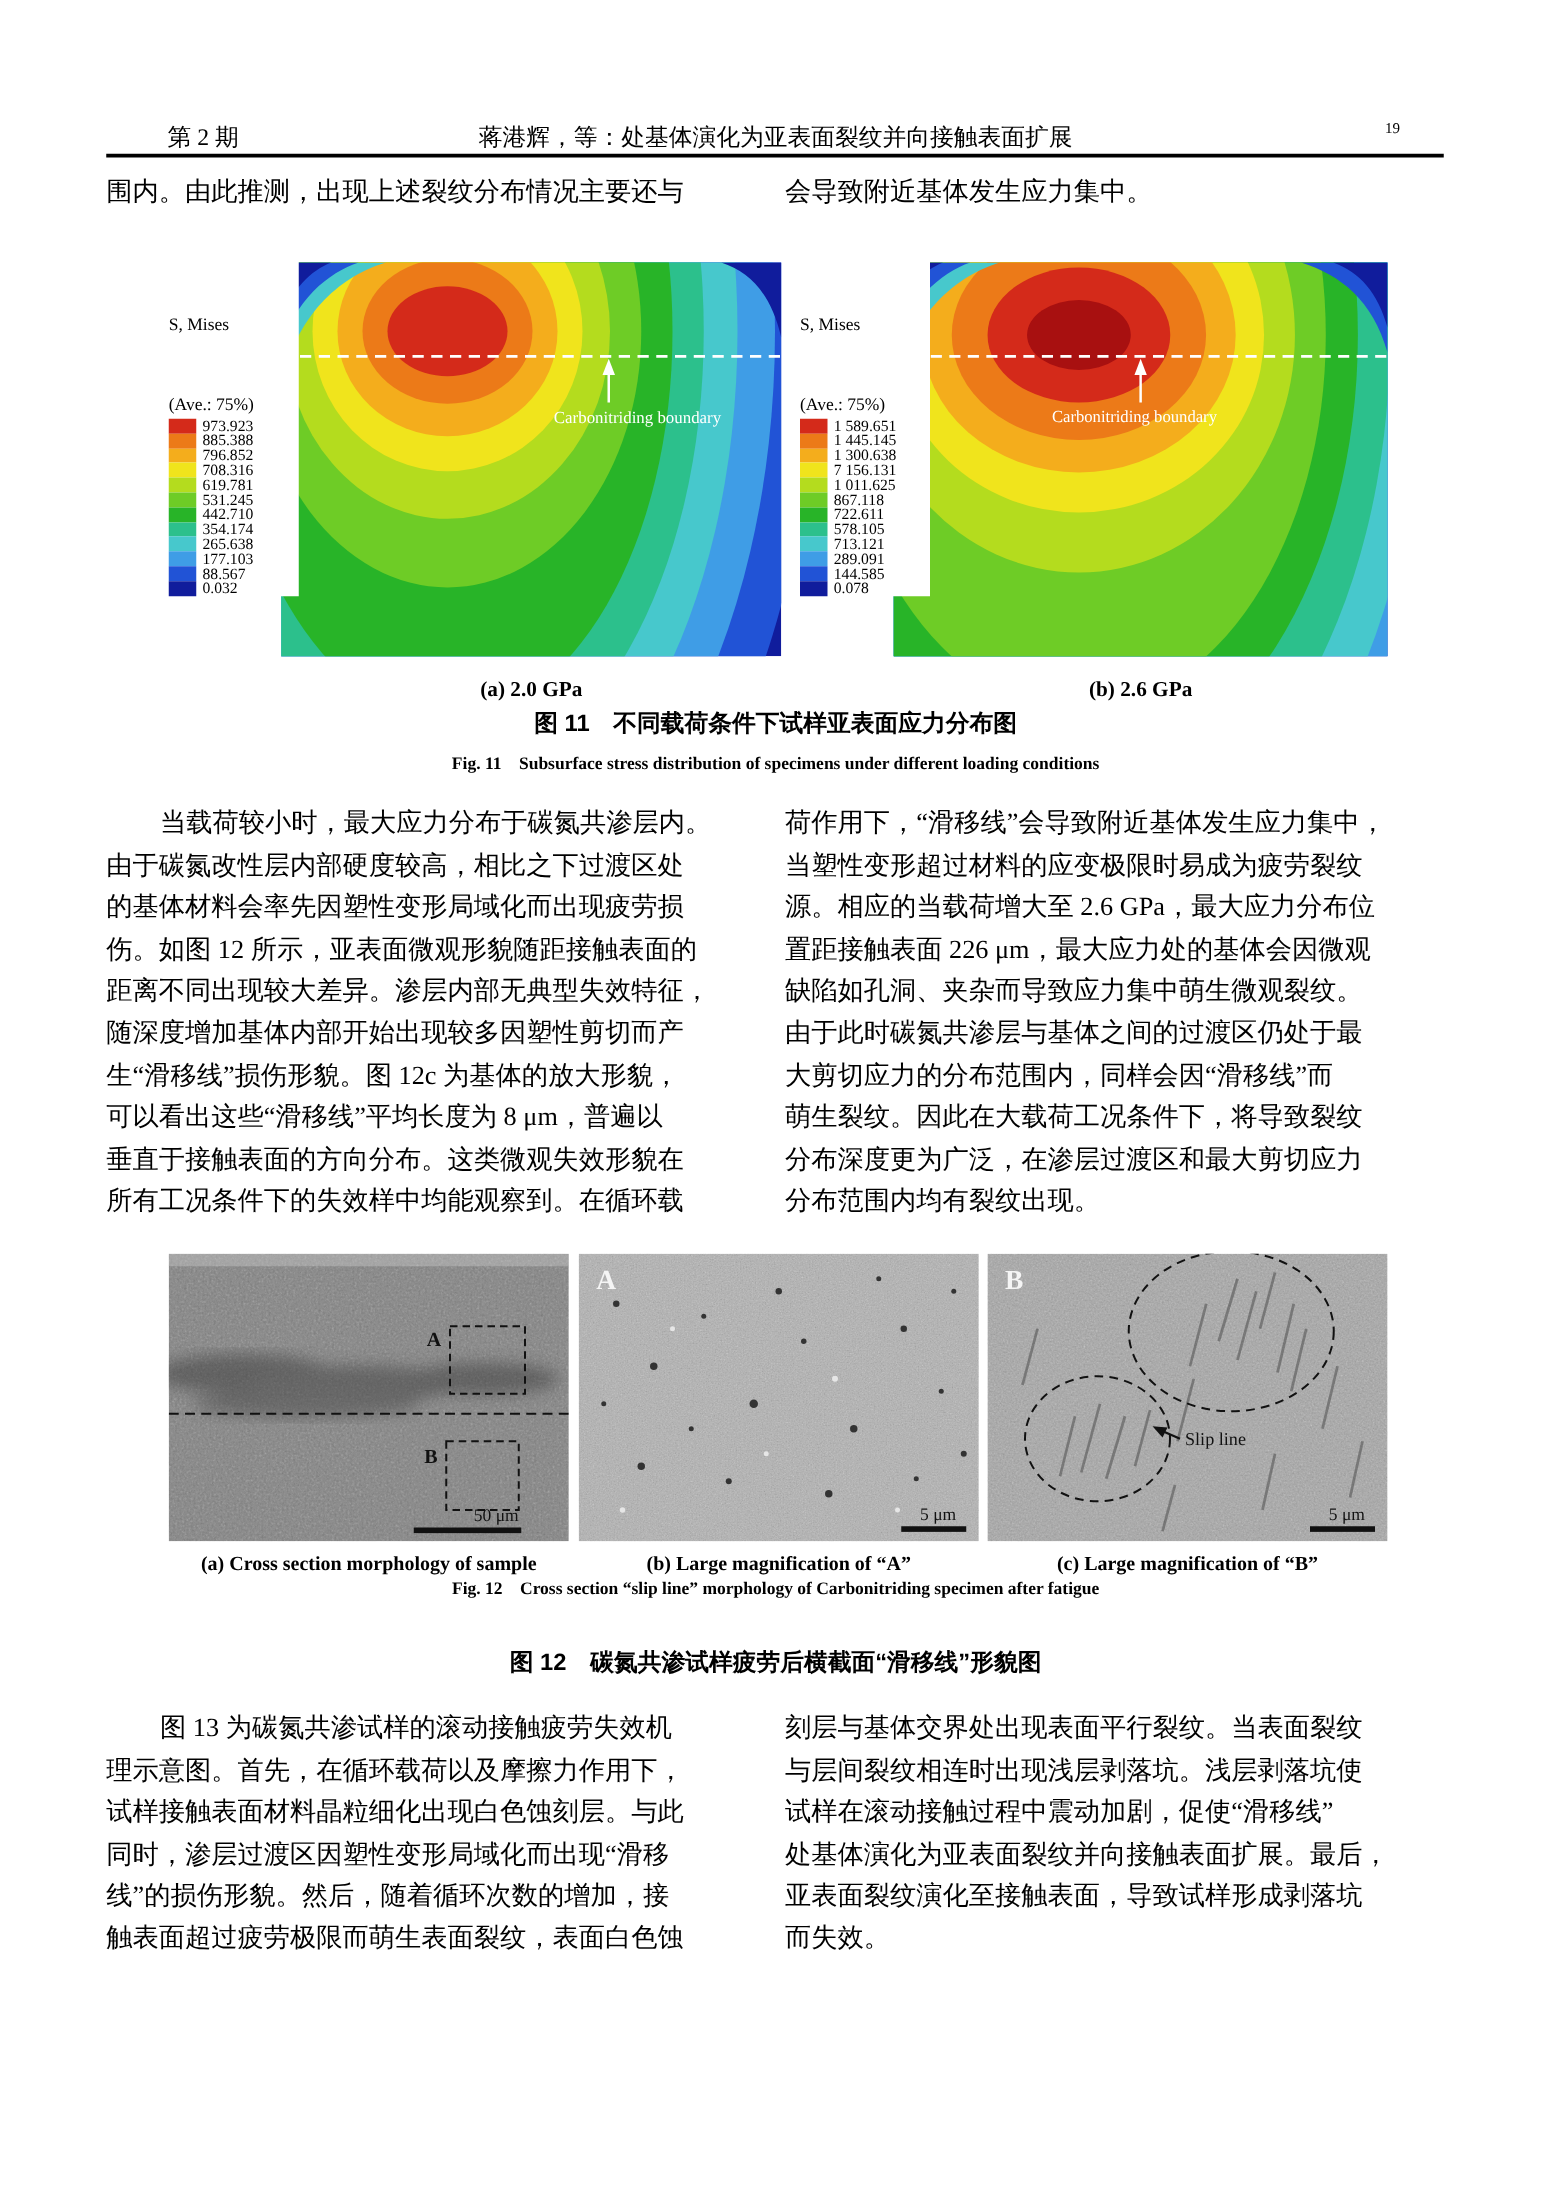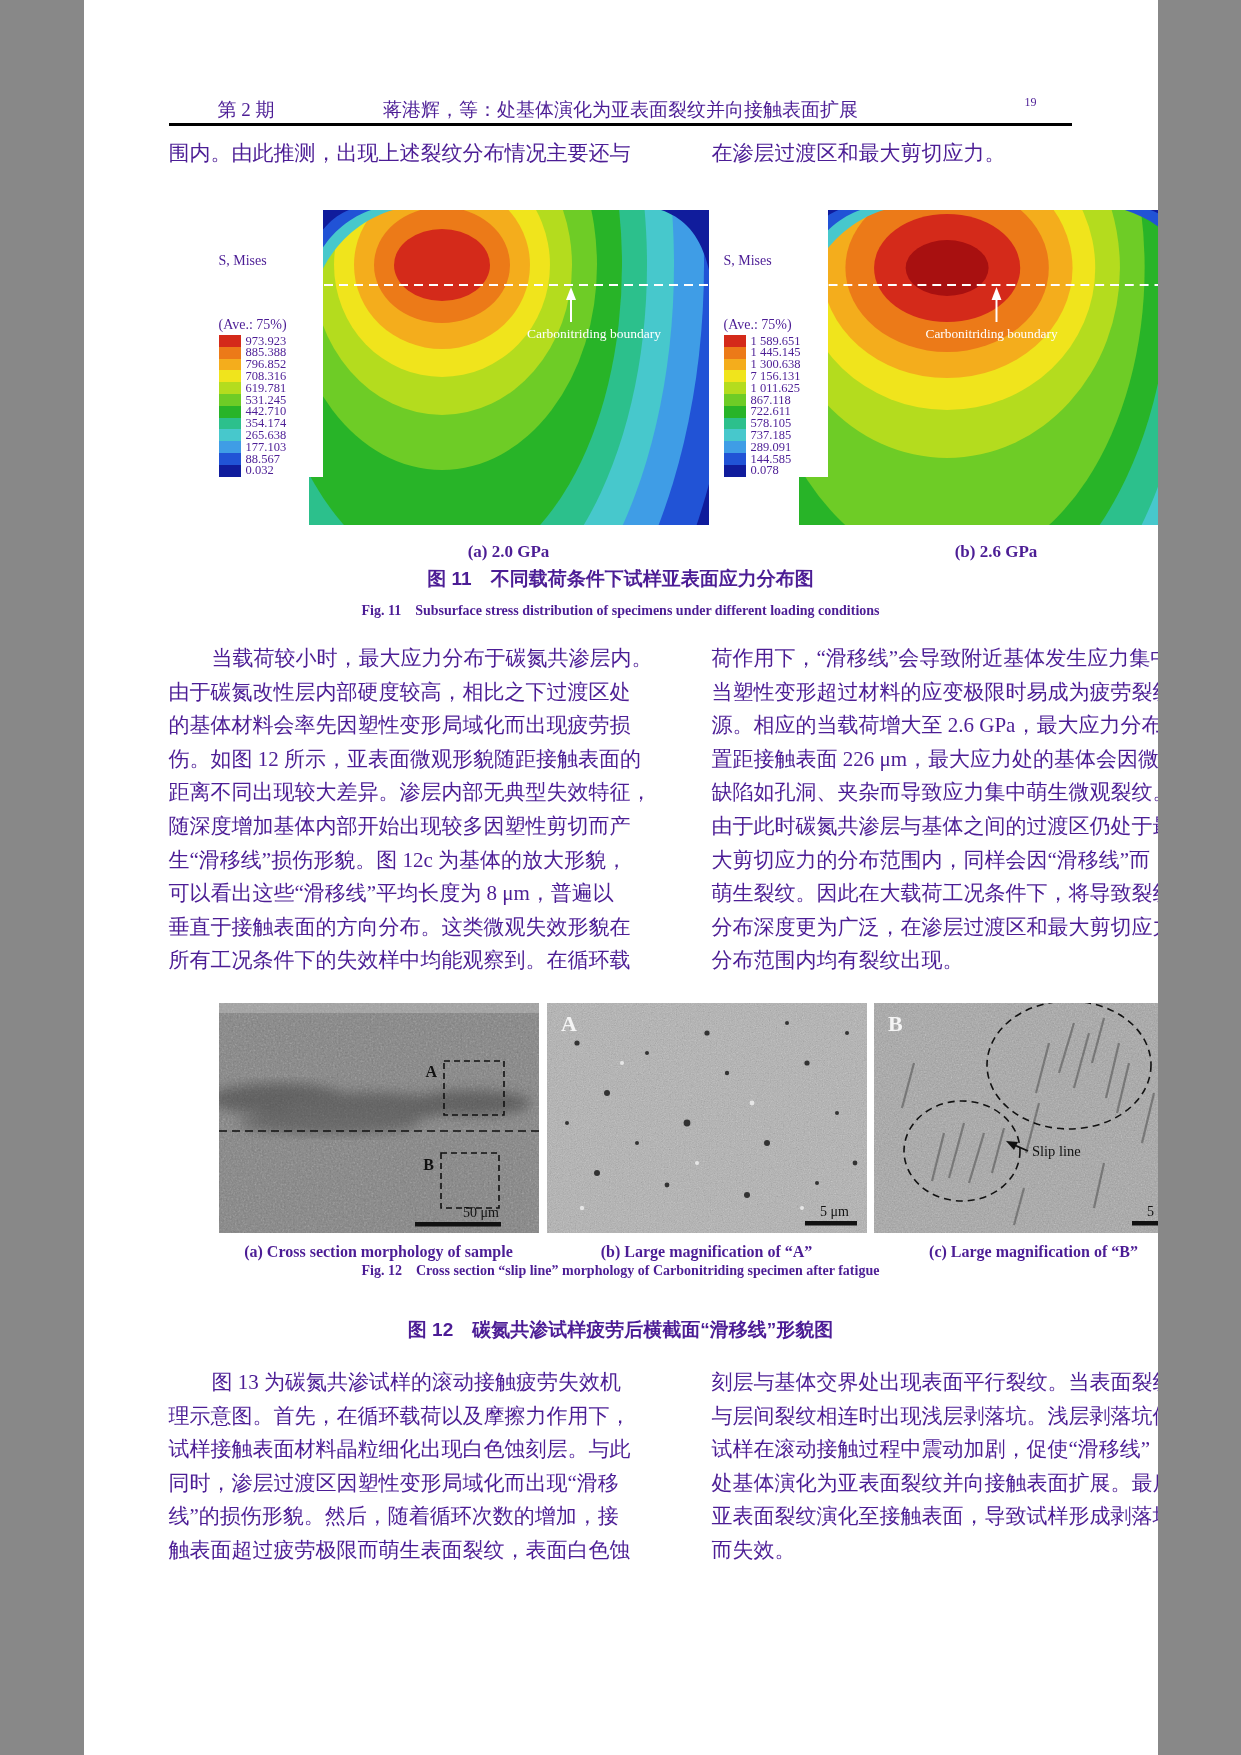--- a/index.html
+++ b/index.html
@@ -1,18 +1,18 @@
 <!DOCTYPE html>
 <html><head>
 <meta charset="utf-8">
 <style>
   html,body{margin:0;padding:0;background:#888;}
   .page{
-    position:relative; width:1074px; height:1755px; background:#ffffff;
-    font-family:"Liberation Serif","DejaVu Serif",serif; color:#4c1d95;
+    position:relative; width:1241px; height:1755px; background:#ffffff;
+    font-family:"Liberation Serif","DejaVu Serif",serif; color:#000000;
     margin:0 auto; overflow:hidden;
   }
   
   .hdr-issue{position:absolute; left:134px; top:97px; font-size:19px;}
   .hdr-title{position:absolute; left:0; right:0; top:97px; text-align:center; font-size:19px;}
   .hdr-page{position:absolute; right:121px; top:95px; font-size:12px;}
   .hdr-rule{position:absolute; left:85px; right:86px; top:123px; height:3px; background:#000;}
   
   .intro-left{position:absolute; left:85px; top:139px; width:484px; font-size:21px;}
   .intro-right{position:absolute; left:628px; top:139px; width:484px; font-size:21px;}
@@ -56,21 +56,21 @@
 <body>
 
 <div class="page">
 
   <div class="hdr-issue">第 2 期</div>
   <div class="hdr-title">蒋港辉，等：处基体演化为亚表面裂纹并向接触表面扩展</div>
   <div class="hdr-page">19</div>
   <div class="hdr-rule"></div>
 
   <div class="intro-left">围内。由此推测，出现上述裂纹分布情况主要还与</div>
-  <div class="intro-right">在渗层过渡区和最大剪切应力。</div>
+  <div class="intro-right">会导致附近基体发生应力集中。</div>
 
   <div class="fig11-a">
     <div class="legend">
       <div class="legend-title">S, Mises</div>
       <div class="legend-title">(Ave.: 75%)</div>
       <div class="legend-rows">
           <div class="legend-row">
           <span class="legend-swatch" style="background: rgb(212, 42, 26);"></span>
           <span class="legend-value">973.923</span>
         </div>
@@ -179,21 +179,21 @@
           <div class="legend-row">
           <span class="legend-swatch" style="background: rgb(40, 180, 40);"></span>
           <span class="legend-value">722.611</span>
         </div>
           <div class="legend-row">
           <span class="legend-swatch" style="background: rgb(44, 192, 140);"></span>
           <span class="legend-value">578.105</span>
         </div>
           <div class="legend-row">
           <span class="legend-swatch" style="background: rgb(71, 200, 204);"></span>
-          <span class="legend-value">737.185</span>
+          <span class="legend-value">713.121</span>
         </div>
           <div class="legend-row">
           <span class="legend-swatch" style="background: rgb(63, 157, 230);"></span>
           <span class="legend-value">289.091</span>
         </div>
           <div class="legend-row">
           <span class="legend-swatch" style="background: rgb(33, 83, 214);"></span>
           <span class="legend-value">144.585</span>
         </div>
           <div class="legend-row">

